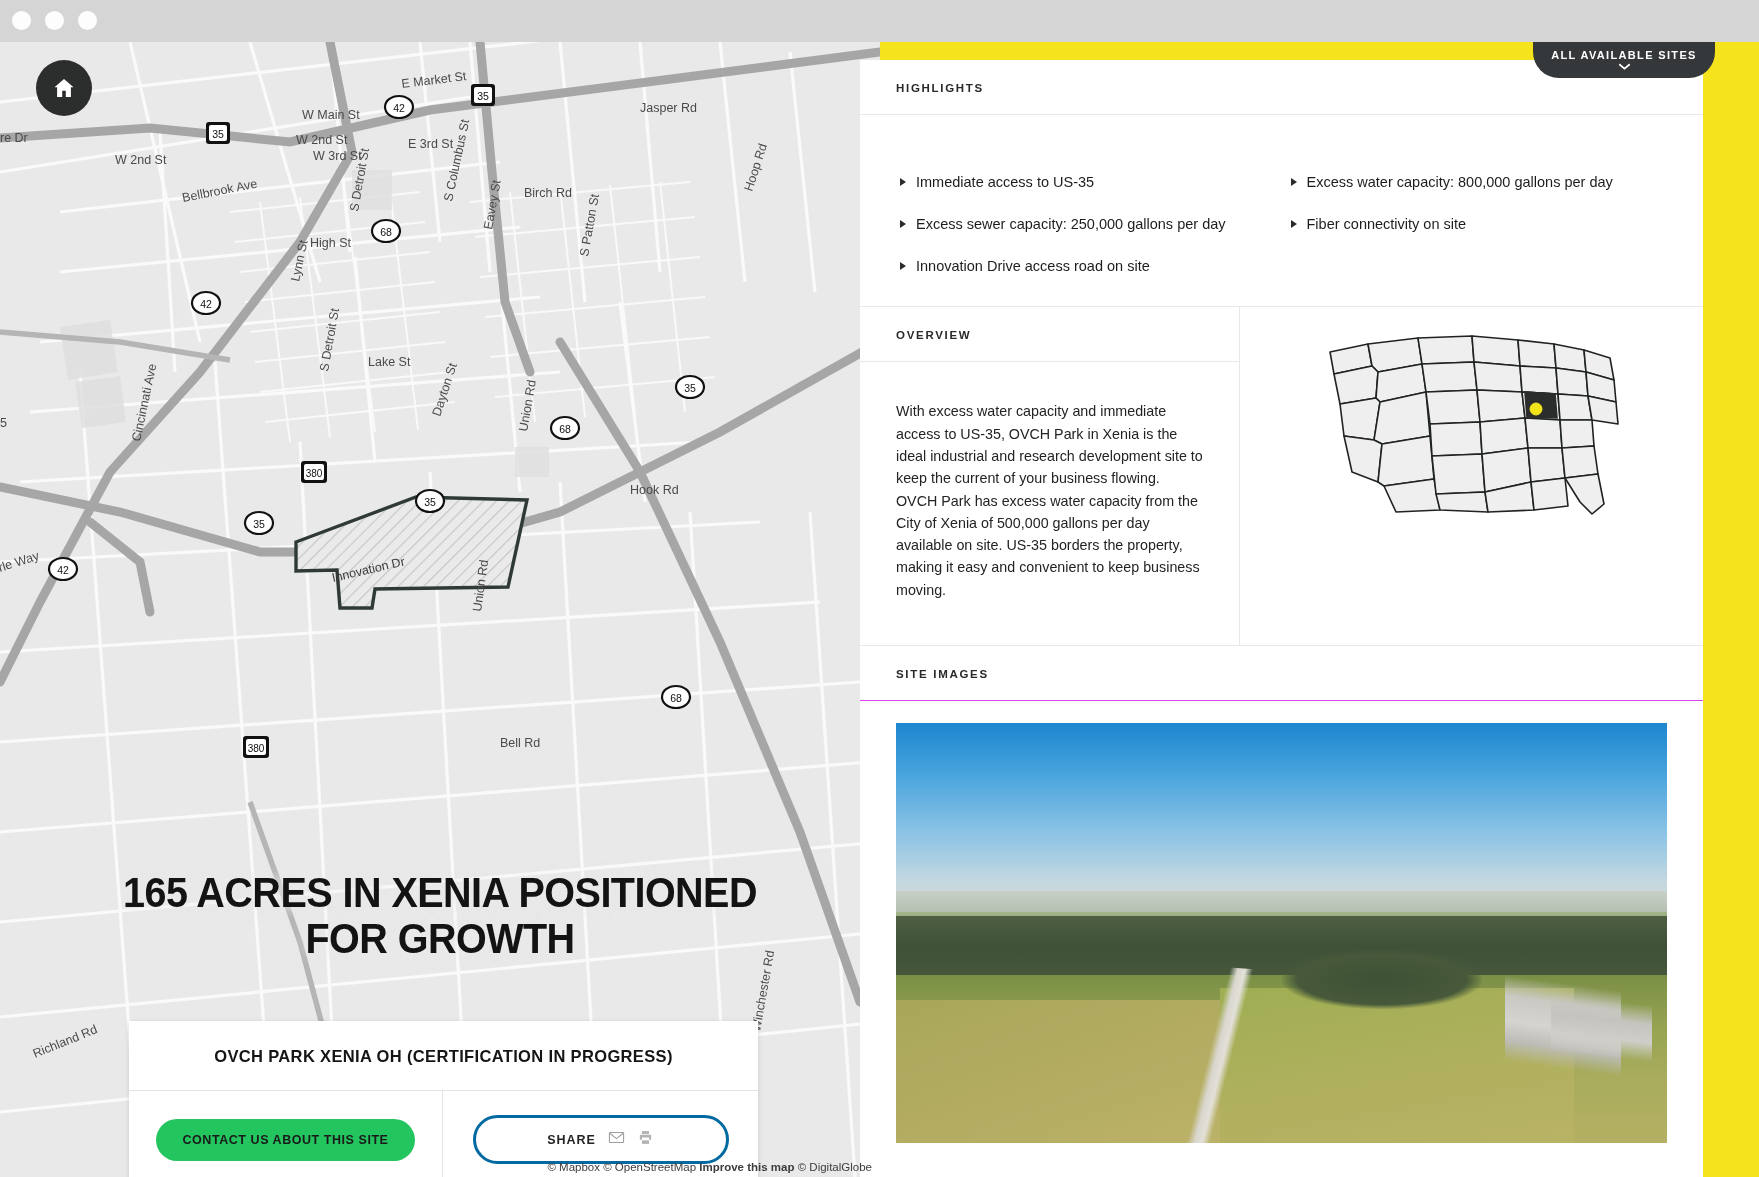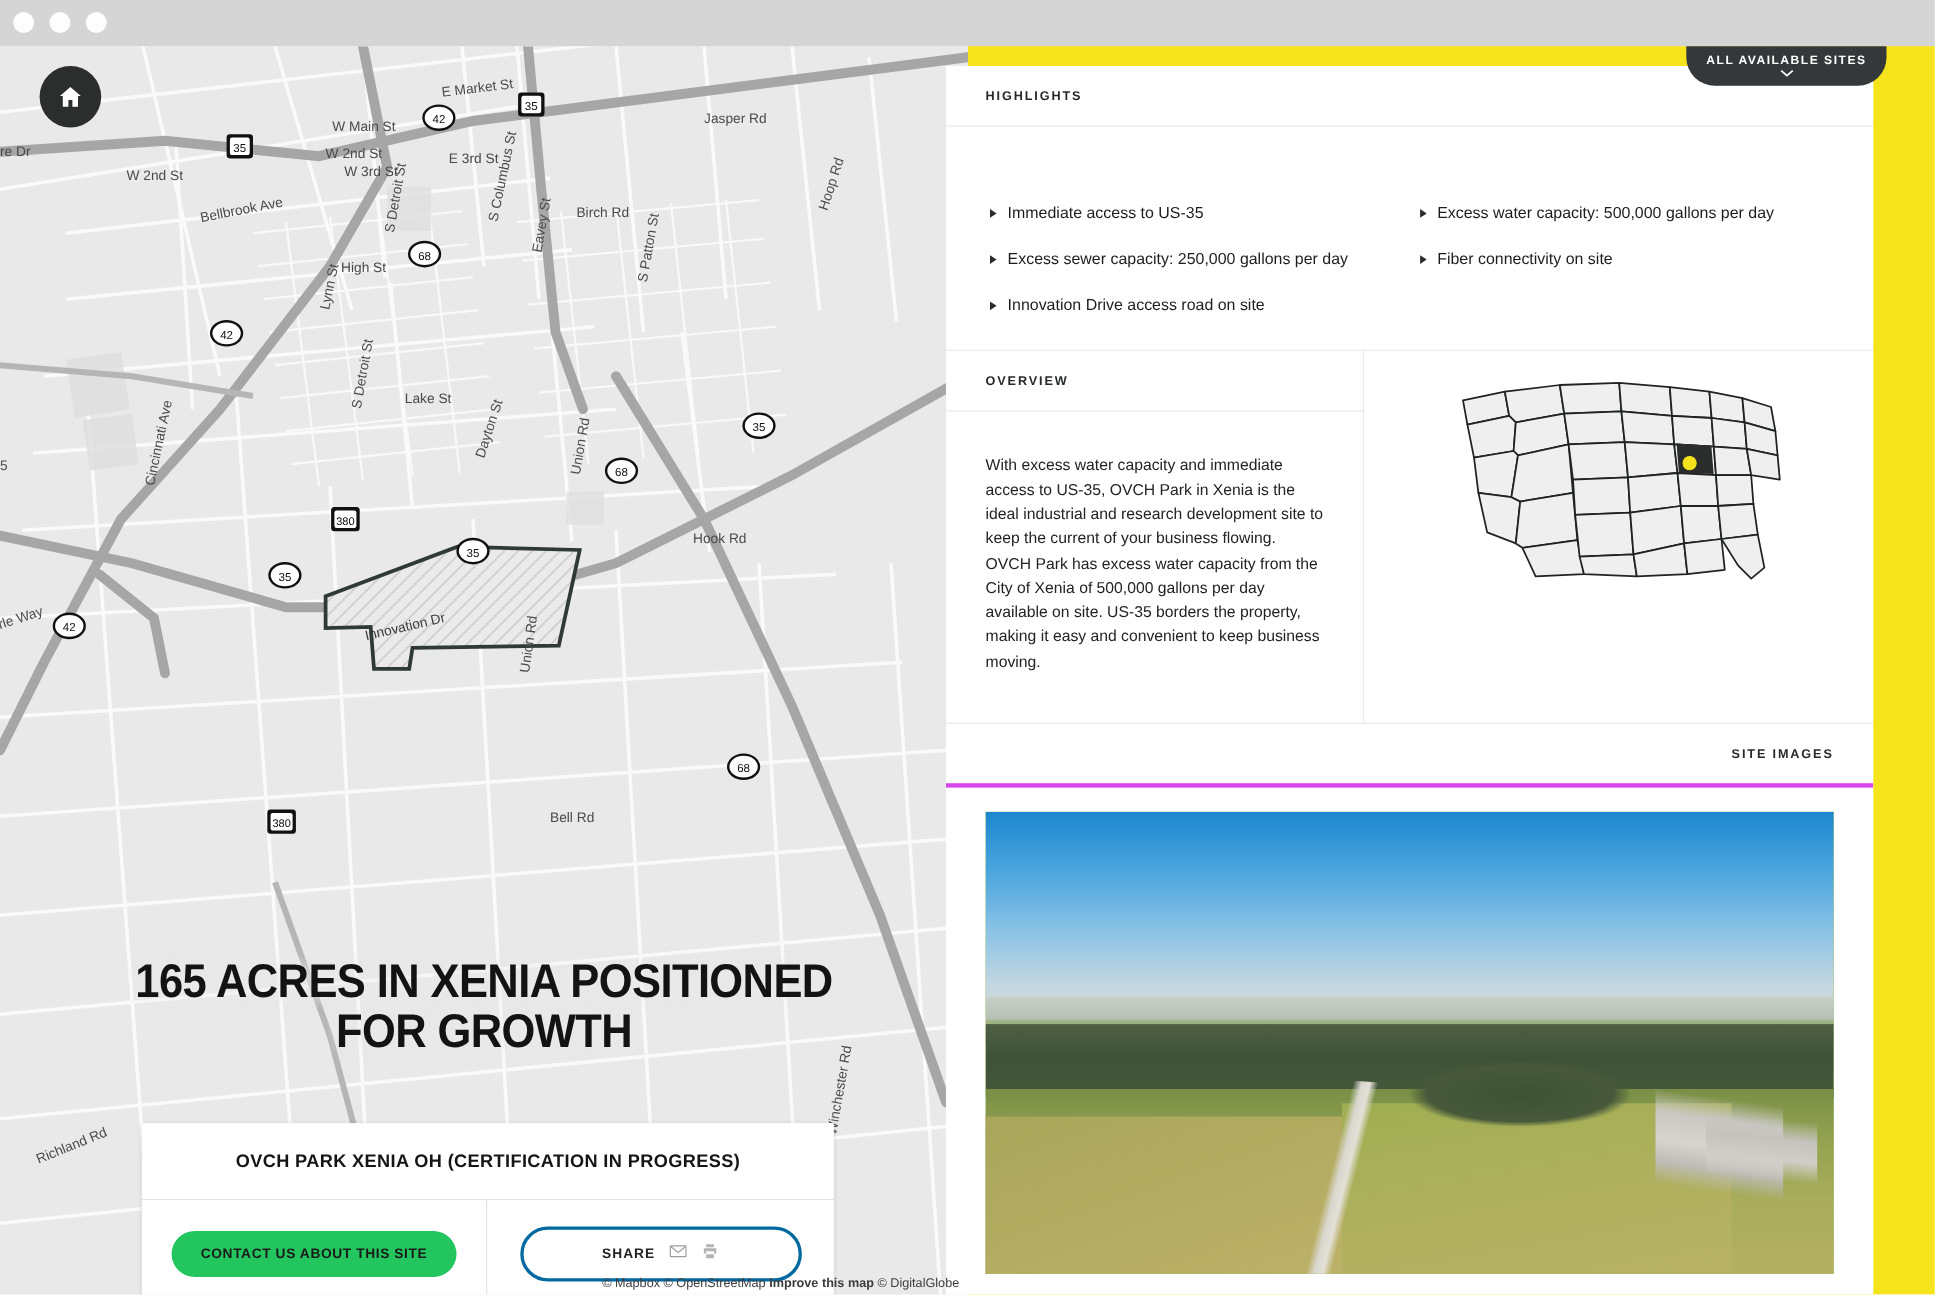--- a/index.html
+++ b/index.html
@@ -121,21 +121,21 @@
     font-size:11.5px; font-weight:700; letter-spacing:1.7px;
     color:#27292a; text-transform:uppercase;
   }
   .hl-body { padding:34px 40px 30px; }
   .hl-lede {
     font-family:"Liberation Sans Narrow","Liberation Sans",sans-serif;
     font-size:21px; font-weight:700; line-height:1.32; color:#101010;
     letter-spacing:-0.1px; max-width:690px;
   }
   .hl-grid {
-    margin-top:36px;
+    margin-top:24px;
     display:grid; grid-template-columns:1fr 1fr;
     row-gap:23px; column-gap:18px;
   }
   .hl-item { display:flex; align-items:flex-start; gap:10px; }
   .hl-item .tri {
     flex:0 0 auto; margin-top:5px;
     width:0; height:0;
     border-left:6px solid #2b2b2b;
     border-top:4.5px solid transparent;
     border-bottom:4.5px solid transparent;
@@ -462,21 +462,21 @@
 
     <div class="sec-head">HIGHLIGHTS</div>
     <div class="hl-body">
       <div class="hl-grid">
         <div class="hl-item">
           <span class="tri"></span>
           <span class="txt">Immediate access to US-35</span>
         </div>
         <div class="hl-item">
           <span class="tri"></span>
-          <span class="txt">Excess water capacity: 500,000 gallons per day</span>
+          <span class="txt">Excess water capacity: 800,000 gallons per day</span>
         </div>
         <div class="hl-item">
           <span class="tri"></span>
           <span class="txt">Excess sewer capacity: 250,000 gallons per day</span>
         </div>
         <div class="hl-item">
           <span class="tri"></span>
           <span class="txt">Fiber connectivity on site</span>
         </div>
         <div class="hl-item">
@@ -540,21 +540,21 @@
               <path d="M243 164 L276 160 L282 190 L270 200 L258 188 Z"></path>
             </g>
 
             <path d="M203 78 L233 80 L235 104 L205 103 Z" fill="#2a2d2b" stroke="#2a2d2b" stroke-width="1.6"></path>
             <circle cx="214" cy="95" r="6" fill="#f5e31c" stroke="#f5e31c"></circle>
           </svg>
         </div>
       </div>
     </div>
 
-    <div class="sec-head" style="border-bottom:4px solid #d946ef;text-align:right;">SITE IMAGES</div>
+    <div class="sec-head" style="border-bottom:1px solid #d946ef;">SITE IMAGES</div>
     <div class="photo-wrap">
       <div class="photo">
         <div class="sky"></div>
         <div class="haze"></div>
         <div class="treeline"></div>
         <div class="land"></div>
         <div class="field-l"></div>
         <div class="field-r"></div>
         <div class="treesdark"></div>
         <div class="road-curve"></div>

